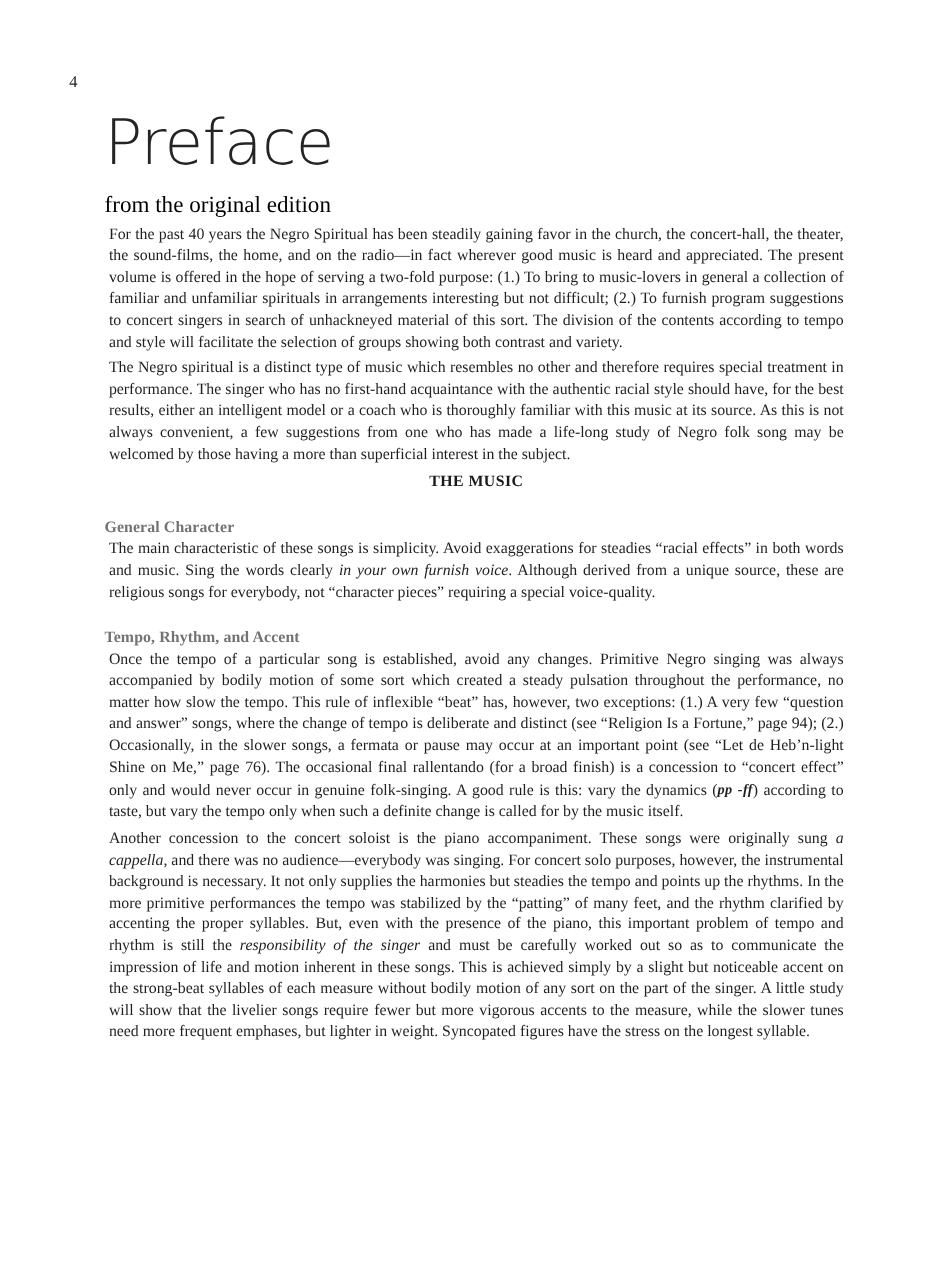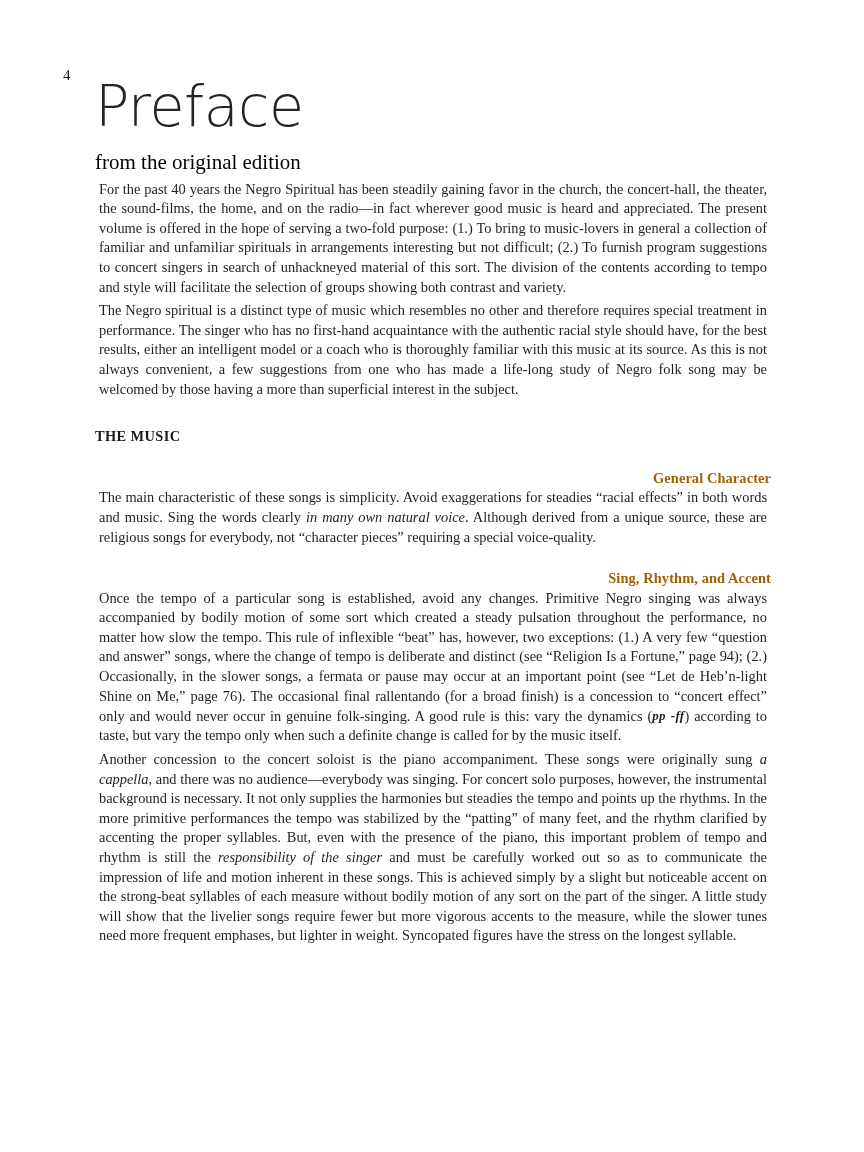--- a/index.html
+++ b/index.html
@@ -34,21 +34,21 @@
     font-family: "Liberation Serif", "DejaVu Serif", serif;
     font-size: 15px;
     color: #1c1c1c;
     line-height: 1;
   }
 
   
   .content {
     position: absolute;
     left: 95px;
-    top: 76px;
+    top: 100px;
     width: 676px;
   }
 
   .title {
     font-family: "DejaVu Sans", "Liberation Sans", sans-serif;
     font-weight: 300;
     font-size: 57px;
     line-height: 1.06;
     letter-spacing: -0.5px;
     color: #242424;
@@ -78,36 +78,35 @@
     hyphens: none;
   }
 
   .gap-first { margin-top: 30px; }
   .gap-para  { margin-top: 19px; }
 
   .section-center {
     font-family: "Liberation Serif", "DejaVu Serif", serif;
     font-size: 14.4px;
     font-weight: 700;
-    text-align: left;
+    text-align: center;
     letter-spacing: 0.4px;
     color: #1a1a1a;
-    margin: 28px 0 0 0;
+    margin: 6px 0 0 0;
     line-height: 19.6px;
   }
 
   .subhead {
     font-family: "Liberation Serif", "DejaVu Serif", serif;
     font-size: 14.4px;
     font-weight: 700;
-    color: #a16207;
+    color: #737373;
     margin: 22px 0 0 0;
     line-height: 19.6px;
     letter-spacing: 0.1px;
-    text-align: right;
   }
 
   .subhead + p.body { margin-top: 0; }
 
   em.it {
     font-style: italic;
   }
 
   
   .dynamics {
@@ -132,21 +131,21 @@
 
     <div class="subtitle">from the original edition</div>
 
     <p class="body gap-first">For the past 40 years the Negro Spiritual has been steadily gaining favor in the church, the concert-hall, the theater, the sound-films, the home, and on the radio—in fact wherever good music is heard and appreciated. The present volume is offered in the hope of serving a two-fold purpose: (1.) To bring to music-lovers in general a collection of familiar and unfamiliar spirituals in arrangements interesting but not difficult; (2.) To furnish program suggestions to concert singers in search of unhackneyed material of this sort. The division of the contents according to tempo and style will facilitate the selection of groups showing both contrast and variety.</p>
 
     <p class="body gap-para">The Negro spiritual is a distinct type of music which resembles no other and therefore requires special treatment in performance. The singer who has no first-hand acquaintance with the authentic racial style should have, for the best results, either an intelligent model or a coach who is thoroughly familiar with this music at its source. As this is not always convenient, a few suggestions from one who has made a life-long study of Negro folk song may be welcomed by those having a more than superficial interest in the subject.</p>
 
     <div class="section-center">THE MUSIC</div>
 
     <div class="subhead">General Character</div>
-    <p class="body"><span>The main characteristic of these songs is simplicity. Avoid exaggerations for steadies “racial effects” in both words and music. Sing the words clearly </span><em class="it">in many own natural voice</em><span>. Although derived from a unique source, these are religious songs for everybody, not “character pieces” requiring a special voice-quality.</span></p>
+    <p class="body"><span>The main characteristic of these songs is simplicity. Avoid exaggerations for steadies “racial effects” in both words and music. Sing the words clearly </span><em class="it">in your own furnish voice</em><span>. Although derived from a unique source, these are religious songs for everybody, not “character pieces” requiring a special voice-quality.</span></p>
 
-    <div class="subhead">Sing, Rhythm, and Accent</div>
+    <div class="subhead">Tempo, Rhythm, and Accent</div>
     <p class="body"><span>Once the tempo of a particular song is established, avoid any changes. Primitive Negro singing was always accompanied by bodily motion of some sort which created a steady pulsation throughout the performance, no matter how slow the tempo. This rule of inflexible “beat” has, however, two exceptions: (1.) A very few “question and answer” songs, where the change of tempo is deliberate and distinct (see “Religion Is a Fortune,” page 94); (2.) Occasionally, in the slower songs, a fermata or pause may occur at an important point (see “Let de Heb’n-light Shine on Me,” page 76). The occasional final rallentando (for a broad finish) is a concession to “concert effect” only and would never occur in genuine folk-singing. A good rule is this: vary the dynamics (</span><span class="dynamics">pp -ff</span><span>) according to taste, but vary the tempo only when such a definite change is called for by the music itself.</span></p>
 
     <p class="body gap-para"><span>Another concession to the concert soloist is the piano accompaniment. These songs were originally sung </span><em class="it">a cappella</em><span>, and there was no audience—everybody was singing. For concert solo purposes, however, the instrumental background is necessary. It not only supplies the harmonies but steadies the tempo and points up the rhythms. In the more primitive performances the tempo was stabilized by the “patting” of many feet, and the rhythm clarified by accenting the proper syllables. But, even with the presence of the piano, this important problem of tempo and rhythm is still the </span><em class="it">responsibility of the singer</em><span> and must be carefully worked out so as to communicate the impression of life and motion inherent in these songs. This is achieved simply by a slight but noticeable accent on the strong-beat syllables of each measure without bodily motion of any sort on the part of the singer. A little study will show that the livelier songs require fewer but more vigorous accents to the measure, while the slower tunes need more frequent emphases, but lighter in weight. Syncopated figures have the stress on the longest syllable.</span></p>
 
   </div>
 </div>
 
 </body></html>

